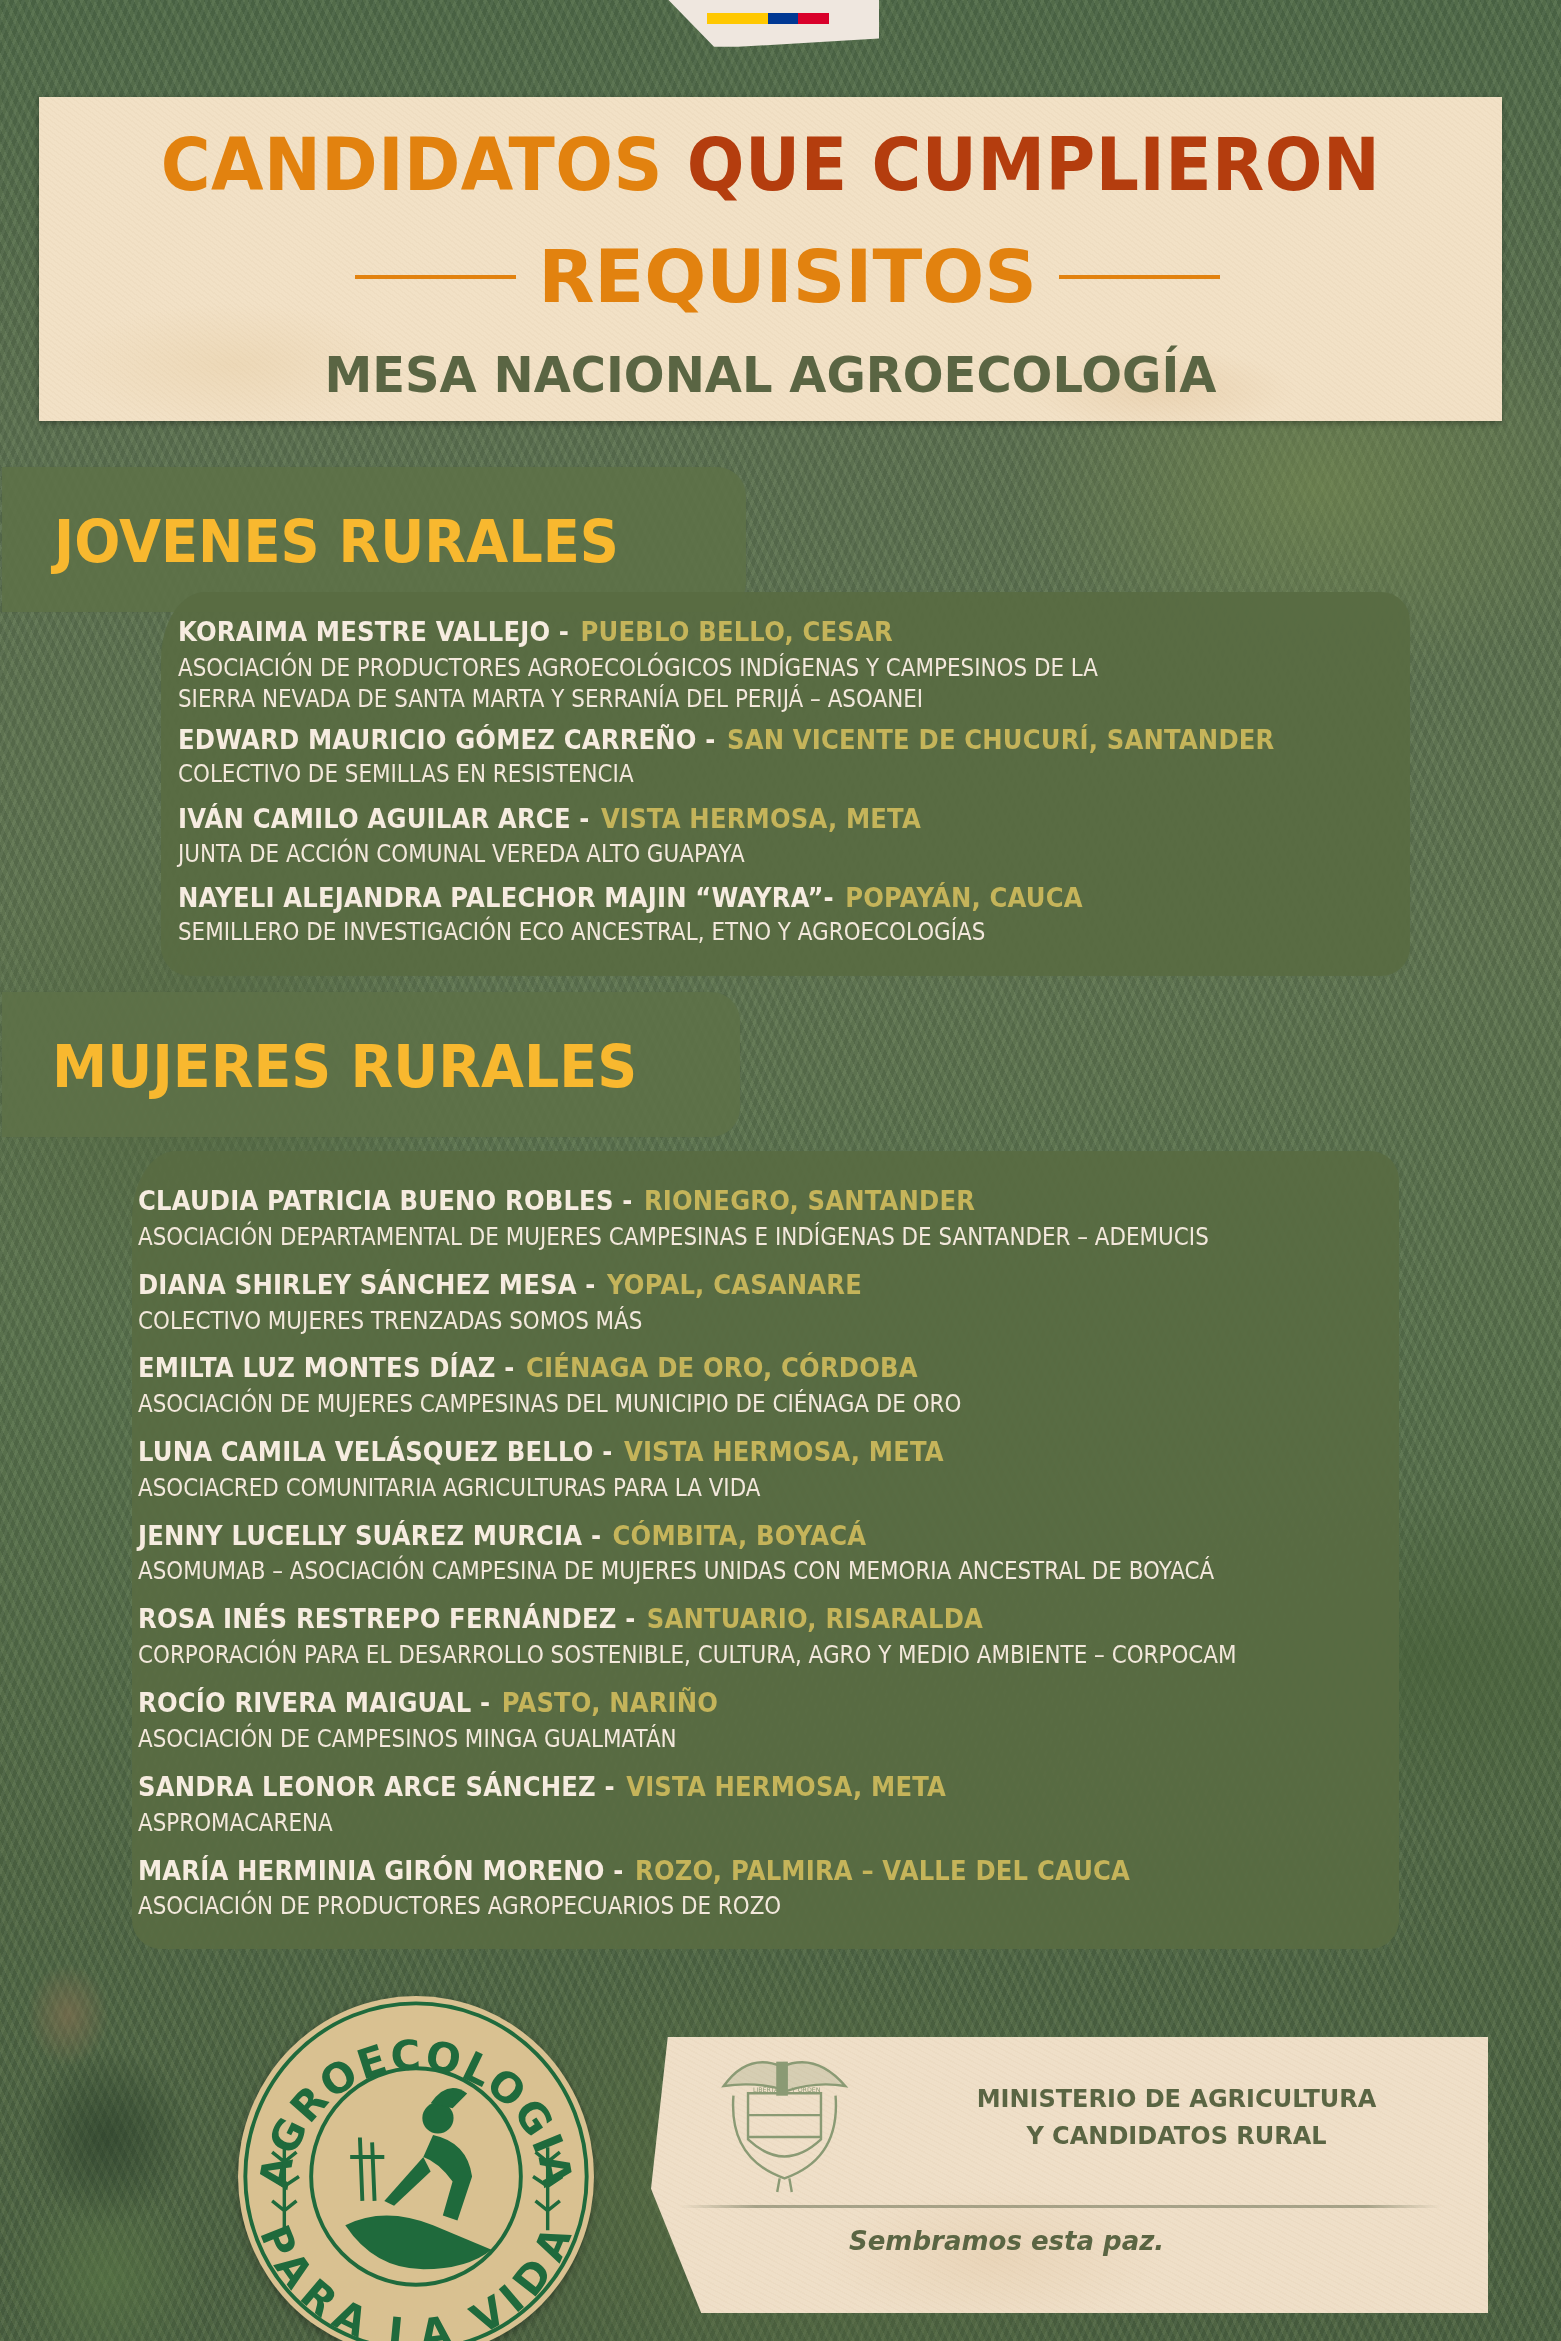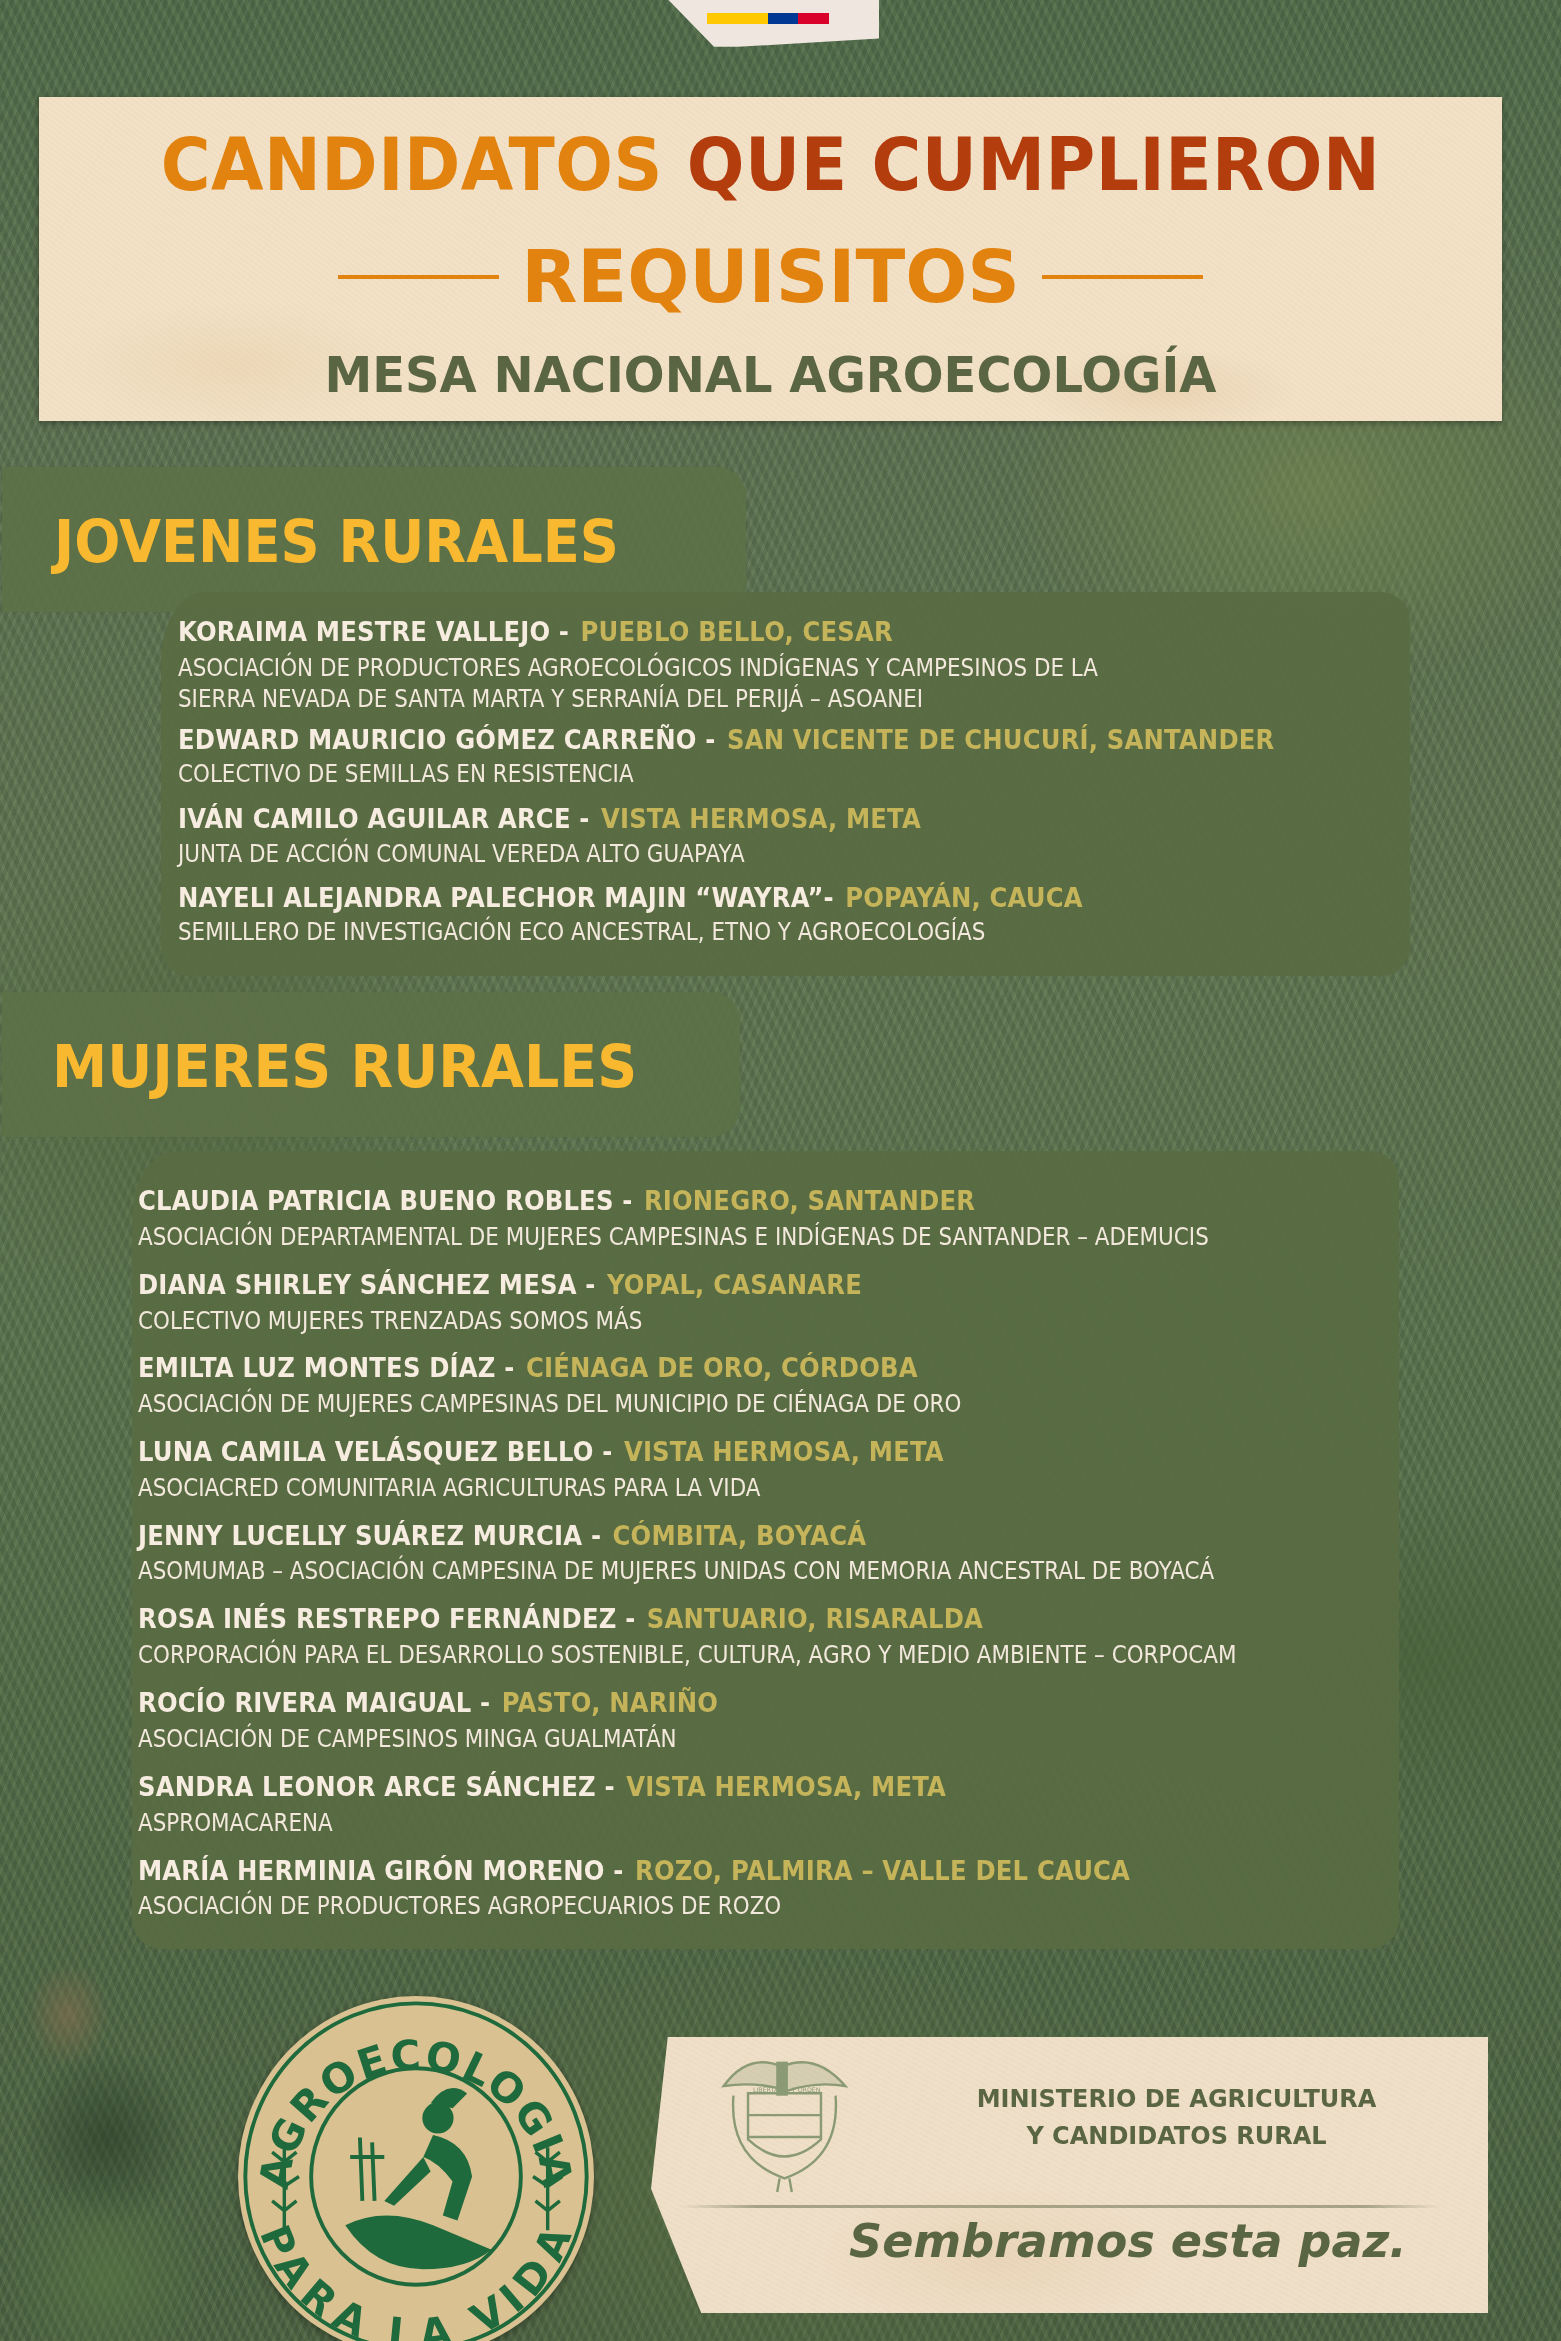--- a/index.html
+++ b/index.html
@@ -40,21 +40,21 @@
   .title-line1 {
     left:0; width:100%; top:29px; text-align:center;
     font-family:"DejaVu Sans", sans-serif; font-weight:bold;
     font-size:73px; line-height:78px; letter-spacing:0.5px;
     transform: scaleX(0.93);
   }
   .t-orange { color:#e2820f; }
   .t-rust { color:#b43d0e; }
   .title-line2 {
     left:0; width:100%; top:146px; height:68px;
-    display:flex; align-items:center; justify-content:center;
+    display:flex; align-items:center; justify-content:center;padding-left:17px;
   }
   .title-line2 .rule { width:161px; height:4.9px; background:#e2820f; margin:0 22px; }
   .title-line2 .word {
     color:#e2820f; font-weight:bold; font-size:73px; line-height:68px;
   }
   .subtitle {
     left:0; width:100%; top:251px; text-align:center;
     color:#5a6543; font-weight:bold; font-size:50px; line-height:54px;
     transform: scaleX(0.96);
   }
@@ -121,21 +121,21 @@
     left:223px; top:44px; width:605px; text-align:center;
     color:#5a6543; font-weight:bold; font-size:24px; line-height:37px;
   }
   .ministry-rule {
     left:29px; top:168px; width:761px; height:2.9px;
     background: linear-gradient(90deg, rgba(80,90,60,0.0), rgba(80,90,60,0.45) 10%, rgba(80,90,60,0.45) 90%, rgba(80,90,60,0));
     filter: blur(0.5px);
   }
   .slogan {
     left:198px; top:185px; color:#5a6543; font-weight:bold;
-    font-size:46px; line-height:39px; font-style:italic;
+    font-size:26px; line-height:39px; font-style:italic;
   }
   .coat {
     left:63px; top:9.8px; width:141px; height:146px;
   }
 </style>
 </head>
 <body>
 
 <div class="abs photo-woman"></div>
 

